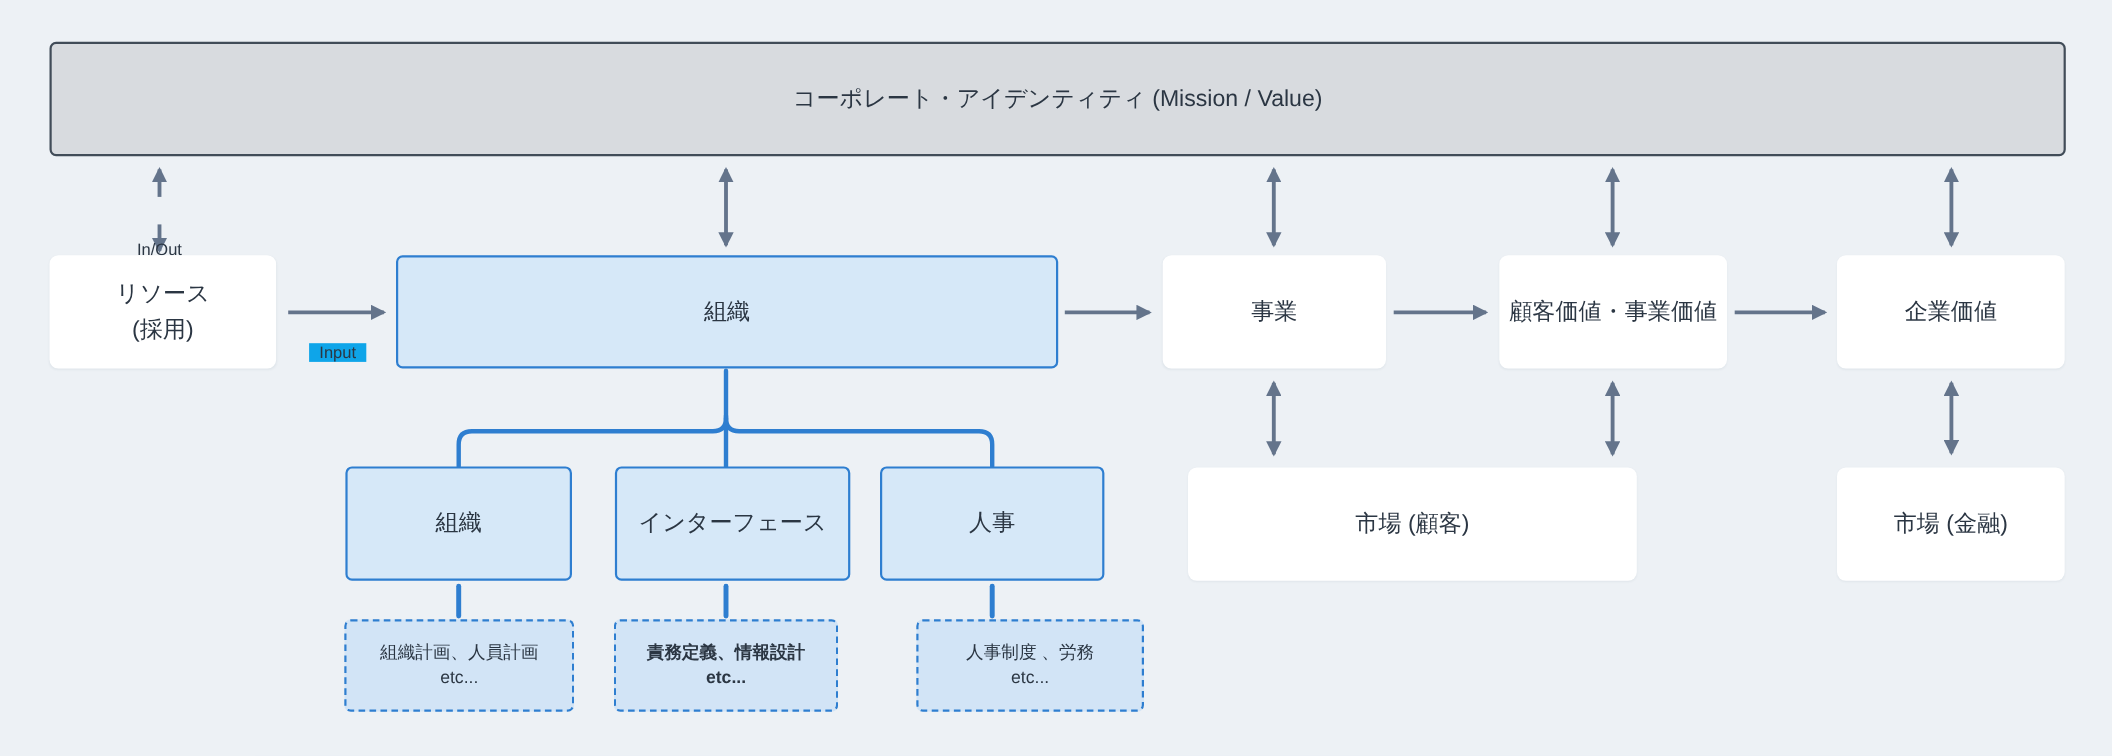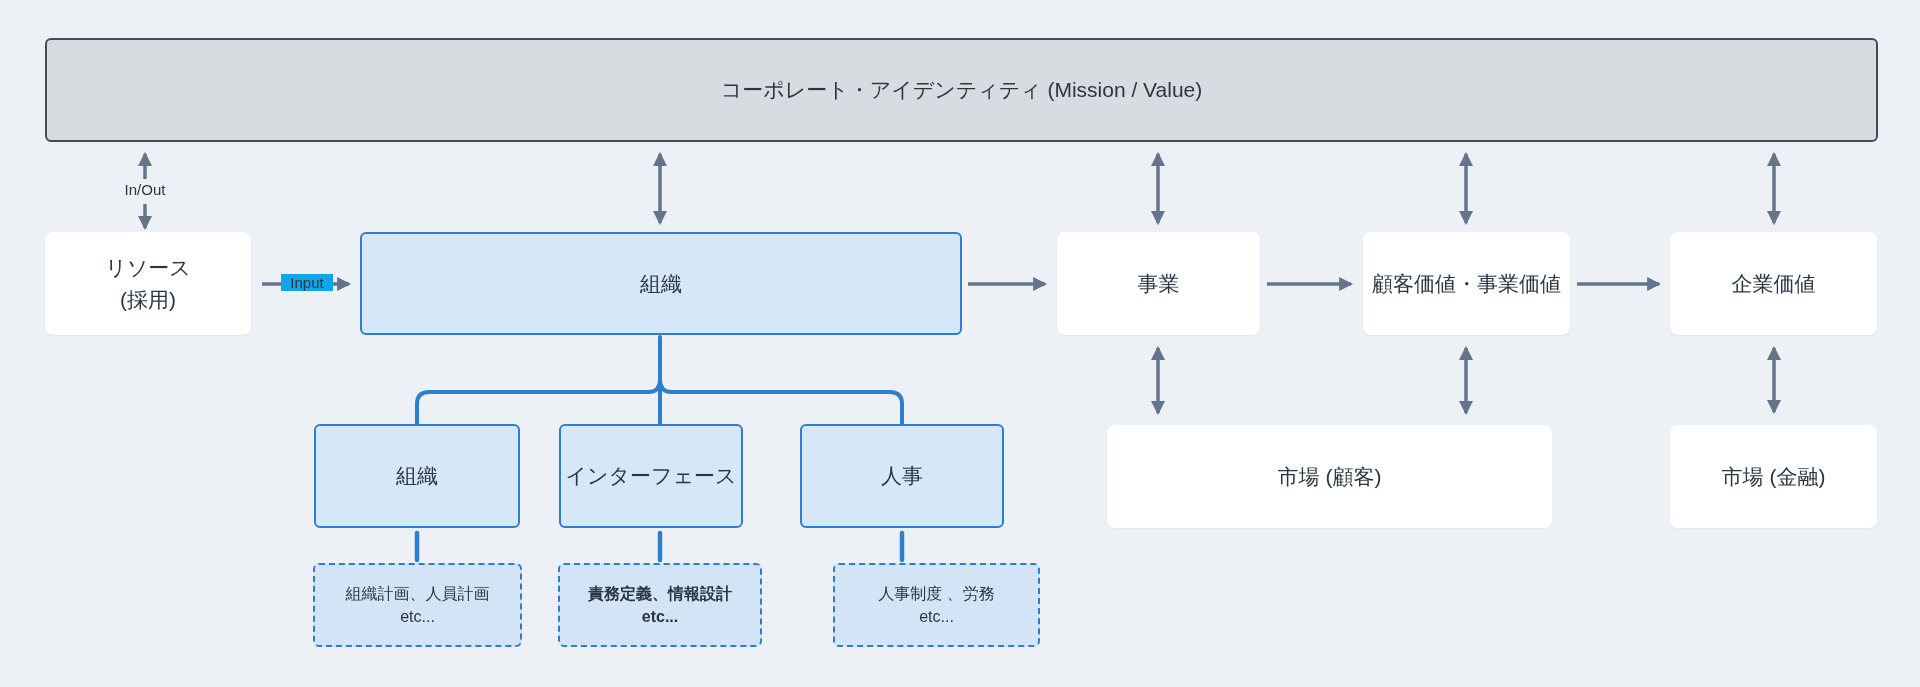--- a/index.html
+++ b/index.html
@@ -45,20 +45,21 @@
     border:2px dashed #2e7ed0;
     border-radius:6px;
     font-size:16px;
     line-height:1.45;
   }
   .edge-label{
     position:absolute;
     font-size:15px;
     color:#2b3643;
     text-align:center;
+    margin-top:38px;
   }
   .lbl-inout{left:100px;top:181px;width:90px;}
   .lbl-input{left:281px;top:274px;width:52px;background:#0ea5e9;}
   .sub{display:block;}
 </style>
 </head>
 <body>
 
 <div class="canvas">
 
@@ -120,33 +121,33 @@
   </div>
 
   <div class="node white" style="left:1363px;top:232px;width:207px;height:103px;">
     <span>顧客価値・事業価値</span>
   </div>
 
   <div class="node white" style="left:1670px;top:232px;width:207px;height:103px;">
     <span>企業価値</span>
   </div>
 
-  <div class="node white" style="left:1107px;top:425px;width:445px;height:103px;align-items:center;">
+  <div class="node white" style="left:1080px;top:425px;width:408px;height:103px;align-items:center;">
     <span>市場 (顧客)</span>
   </div>
 
   <div class="node white" style="left:1670px;top:425px;width:207px;height:103px;">
     <span>市場 (金融)</span>
   </div>
 
   <div class="node blue" style="left:314px;top:424px;width:206px;height:104px;">
     <span>組織</span>
   </div>
 
-  <div class="node blue" style="left:559px;top:424px;width:184px;height:104px;">
+  <div class="node blue" style="left:559px;top:424px;width:214px;height:104px;">
     <span>インターフェース</span>
   </div>
 
   <div class="node blue" style="left:800px;top:424px;width:204px;height:104px;">
     <span>人事</span>
   </div>
 
   <div class="node dashed" style="left:313px;top:563px;width:209px;height:84px;">
     <span class="sub">組織計画、人員計画</span>
     <span class="sub">etc...</span>

